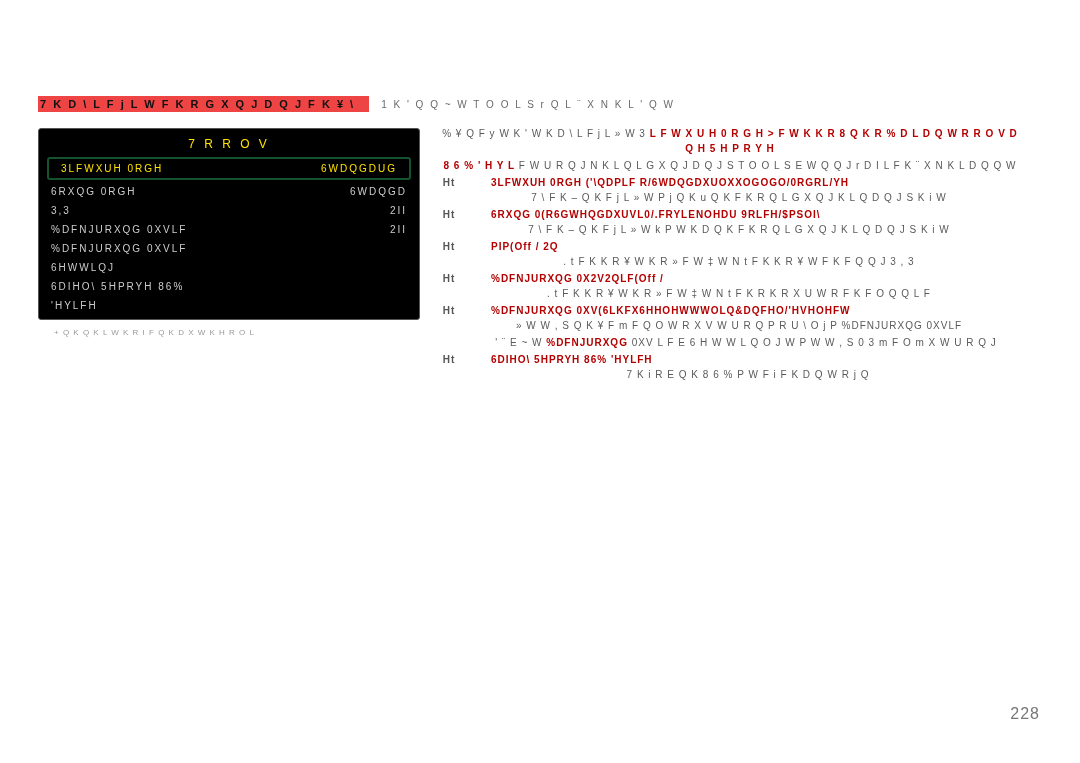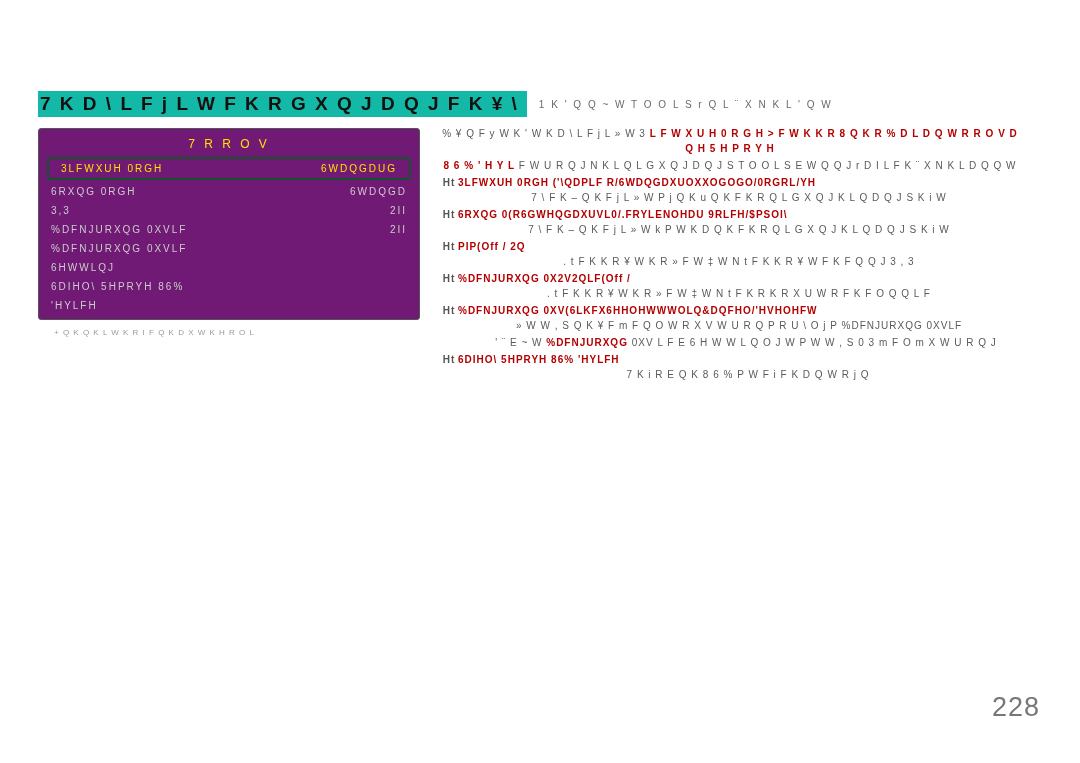--- a/index.html
+++ b/index.html
@@ -1,39 +1,39 @@
 <!DOCTYPE html>
 <html><head>
 <meta charset="utf-8">
 <style>
   html, body { margin:0; padding:0; background:#fff; color:#555; }
   body { width:1080px; height:763px; font-family:"Arial", sans-serif; font-size:11px; letter-spacing:2px; }
   .page { position:relative; width:1080px; height:763px; }
   
   .title-row { position:absolute; top:94px; left:38px; right:38px; height:20px; display:flex; align-items:center; }
-  .title-yellow { background:#14b8a6; color:#111; font-weight:bold; font-size:19px; letter-spacing:2px; padding:2px 8px 2px 2px; }
+  .title-yellow { background:#ef4444; color:#111; font-weight:bold; font-size:11px; letter-spacing:2px; padding:2px 14px 2px 2px; }
   .title-tail { margin-left:12px; font-size:10px; color:#6a6a6a; }
   
-  .panel { position:absolute; top:128px; left:38px; width:380px; border:1px solid #555; border-radius:3px; background:#701a75; color:#ccc; padding:8px 0 4px 0; }
+  .panel { position:absolute; top:128px; left:38px; width:380px; border:1px solid #555; border-radius:3px; background:#000000; color:#ccc; padding:8px 0 4px 0; }
   .panel-title { text-align:center; color:#ffe100; font-size:12px; letter-spacing:3px; margin-bottom:6px; }
   .panel-row { display:flex; justify-content:space-between; padding:4px 12px; font-size:10px; letter-spacing:2px; }
   .panel-row.sel { border:2px solid #14532d; margin:2px 8px; border-radius:3px; }
   .panel-row.sel span:first-child { color:#ffe100; }
   .panel-return { text-align:right; color:#aaa; padding:4px 12px 6px 12px; font-size:10px; }
   .panel-return svg { vertical-align:middle; }
   
   .footnote { position:absolute; top:328px; left:54px; width:360px; font-size:8px; color:#999; letter-spacing:1px; }
   
   .right { position:absolute; top:124px; left:440px; right:60px; font-size:10px; color:#5a5a5a; letter-spacing:1px; line-height:1.5;text-align:center; }
   .right .h { color:#b30000; font-weight:bold; }
   .right .line { margin:2px 0; }
-  .right .bullet { display:flex; }
+  .right .bullet { display:flex;gap:33px; }
   .right .bt { width:18px; flex:none; color:#555; font-weight:bold; }
   
-  .pnum { position:absolute; bottom:40px; right:40px; font-size:27px; color:#777; letter-spacing:1px; }
+  .pnum { position:absolute; bottom:40px; right:40px; font-size:16px; color:#777; letter-spacing:1px; }
 </style>
 </head>
 <body>
 
 <div class="page">
 
   <div class="title-row">
     <span class="title-yellow">7 K D \  L   F j L W   F K R   G X Q J   D Q J   F K ¥ \</span>
     <span class="title-tail">1 K ' Q  Q ~ W  T O O L S r  Q  L ¨ X  N K L ' Q  W</span>
   </div>

